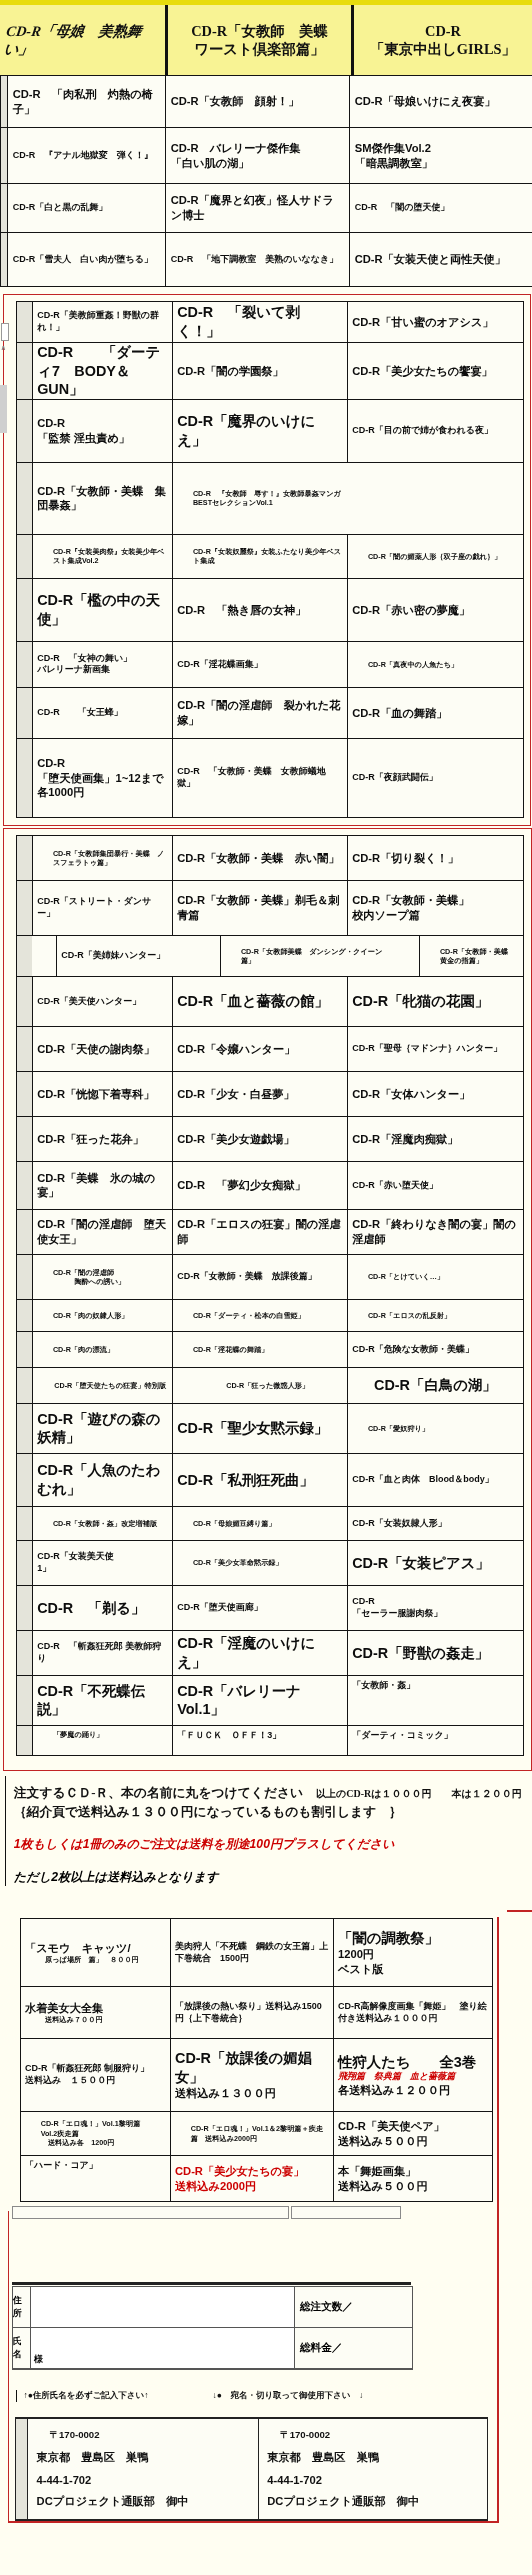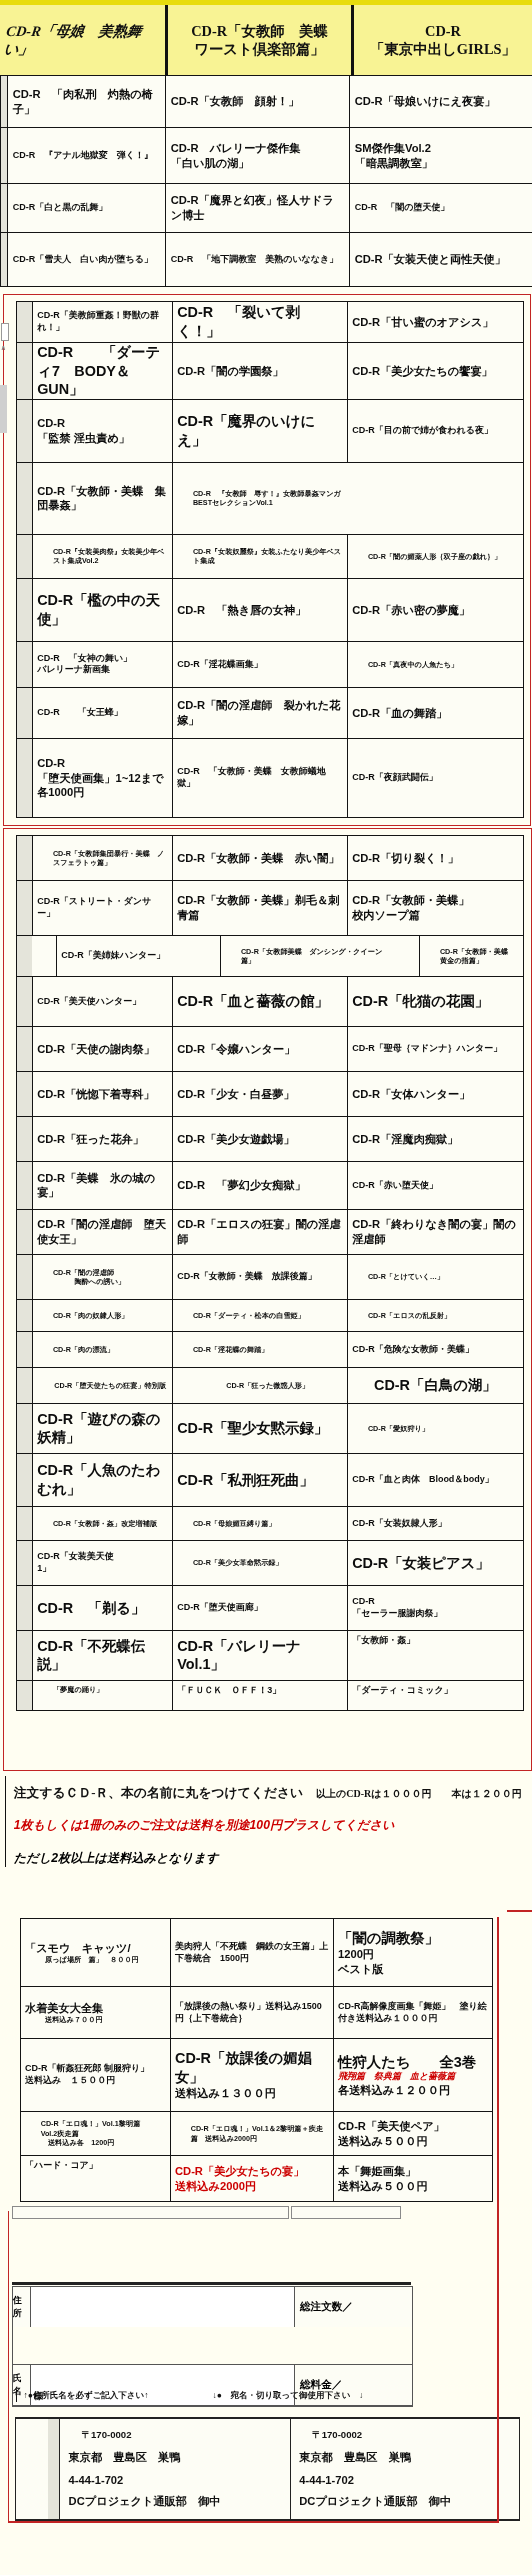--- a/index.html
+++ b/index.html
@@ -39,28 +39,28 @@
   .note-red{color:#cc0000;font-weight:bold;font-style:italic;font-size:12.2px;margin-top:14px;}
   .note-red2{color:#000000;font-weight:bold;font-style:italic;font-size:12.2px;margin-top:16px;}
   
   #tableD{top:1918px;left:19.7px;width:471px;}
   
   .strip-box{border:0.5px solid #8a8a8a;background:#fdfdf5;height:10.6px;}
   
   #form-bar{top:2282px;left:11.7px;width:399px;height:3.2px;background:#222;}
   #form{top:2286px;left:11.7px;width:399px;border:1.1px solid #555;border-bottom:2.1px double #555;}
   .frow{display:grid;grid-template-columns:18px 263px 1fr;height:40px;}
-  .frow + .frow{border-top:1.1px solid #555;margin-top:37px;}
+  .frow + .frow{border-top:1.1px solid #555;}
   .flabel{border-right:1.1px solid #555;display:flex;flex-direction:column;align-items:center;justify-content:center;font-weight:bold;font-size:9px;background:#fdfdf5;}
   .finput{background:#fff;display:flex;align-items:flex-end;padding:2.1px 3.2px;font-weight:bold;font-size:9px;}
   .ftotal{border-left:1.1px solid #555;display:flex;align-items:center;padding-left:5.3px;font-weight:bold;font-size:10.6px;background:#fdfdf5;}
   
   #instr{top:2390px;left:16px;width:490px;display:flex;gap:64px;font-weight:bold;font-size:8.5px;color:#111;border-left:1.6px solid #111;padding-left:6.4px;}
   
-  #cards-wrap{top:2417px;left:15.4px;width:471px;border-top:2.1px solid #222;border-bottom:2.1px solid #222;border-left:1.1px solid #222;border-right:1.1px solid #222;display:grid;grid-template-columns:11.7px 1fr 1fr;height:100px;background:#fdfdf5;padding-left:32px;}
+  #cards-wrap{top:2417px;left:15.4px;width:471px;border-top:2.1px solid #222;border-bottom:2.1px solid #222;border-left:1.1px solid #222;border-right:1.1px solid #222;display:grid;grid-template-columns:11.7px 1fr 1fr;height:100px;background:#fdfdf5;}
   #cards-wrap .cgutter{background:#e4e4da;border-right:1.1px solid #222;}
   .card{padding:5.3px 8.5px;display:flex;flex-direction:column;justify-content:space-around;font-weight:bold;color:#111;}
   .card + .card{border-left:1.6px solid #222;}
   .card .postal{font-size:9.6px;padding-left:12.8px;}
   .card .aline{font-size:11.2px;}
   
   #scroll-box{top:323px;left:1.1px;width:5.9px;height:16px;border:0.5px solid #999;background:#fff;}
   #scroll-caret{top:344px;left:0.5px;font-size:7px;color:#888;font-weight:bold;}
   #scroll-thumb{top:385px;left:0;width:7px;height:48px;background:#cfcfcf;}
   .redline{background:#c22424;}
@@ -277,39 +277,46 @@
           <div class="ccell sz-sm">CD-R「美少女革命黙示録」</div>
           <div class="ccell sz-xl">CD-R「女装ピアス」</div>
         </div>
         <div class="crow" style="grid-template-columns: 15px 140px 175px 1fr; height: 44px;">
           <div class="ccell gutter"></div>
           <div class="ccell sz-xl">CD-R　「剃る」</div>
           <div class="ccell sz-md">CD-R「堕天使画廊」</div>
           <div class="ccell sz-md">CD-R
 「セーラー服謝肉祭」</div>
         </div>
+        <div class="crow" style="grid-template-columns: 15px 140px 175px 1fr; height: 44px;">
+          <div class="ccell gutter"></div>
+          <div class="ccell sz-md">CD-R　「斬姦狂死郎 美教師狩り</div>
+          <div class="ccell sz-xl">CD-R「淫魔のいけにえ」</div>
+          <div class="ccell sz-xl">CD-R「野獣の姦走」</div>
+        </div>
         <div class="crow" style="grid-template-columns: 15px 140px 175px 1fr; height: 49px;">
           <div class="ccell gutter"></div>
           <div class="ccell sz-xl">CD-R「不死蝶伝説」</div>
           <div class="ccell sz-xl">CD-R「バレリーナVol.1」</div>
           <div class="ccell sz-md" style="display: block; padding-top: 4.3px;">「女教師・姦」</div>
         </div>
         <div class="crow" style="grid-template-columns: 15px 140px 175px 1fr; height: 29px;">
           <div class="ccell gutter"></div>
           <div class="ccell sz-sm" style="display: block; padding-top: 4.3px;">「夢魔の踊り」</div>
           <div class="ccell sz-md" style="display: block; padding-top: 4.3px;">「ＦＵＣＫ　ＯＦＦ！3」</div>
           <div class="ccell sz-md" style="display: block; padding-top: 4.3px;">「ダーティ・コミック」</div>
         </div>
       </div>
   </div>
 
   <div class="abs" id="notes">
     <div class="note-serif">
       <span>注文するＣＤ-Ｒ、本の名前に丸をつけてください　</span><span class="smaller">以上のCD-Rは１０００円　　本は１２００円</span>
     </div>
+    <div class="note-serif">｛紹介頁で送料込み１３００円になっているものも割引します　｝</div>
     <div class="note-red">1枚もしくは1冊のみのご注文は送料を別途100円プラスしてください</div>
     <div class="note-red2">ただし2枚以上は送料込みとなります</div>
   </div>
 
   <div class="abs ctable" id="tableD">
       <div class="crow" style="grid-template-columns: 149px 163px 1fr; height: 67px;">
         <div class="ccell"><div class="ln sz-lg">「スモウ　キャッツ/</div><div class="ln sz-sm">原っぱ場所　篇」　８００円</div></div>
         <div class="ccell sz-md">美肉狩人「不死蝶　鋼鉄の女王篇」上下巻統合　1500円</div>
         <div class="ccell"><div class="ln sz-xl">「闇の調教祭」</div><div class="ln sz-lg">1200円</div><div class="ln sz-lg">ベスト版</div></div>
       </div>

